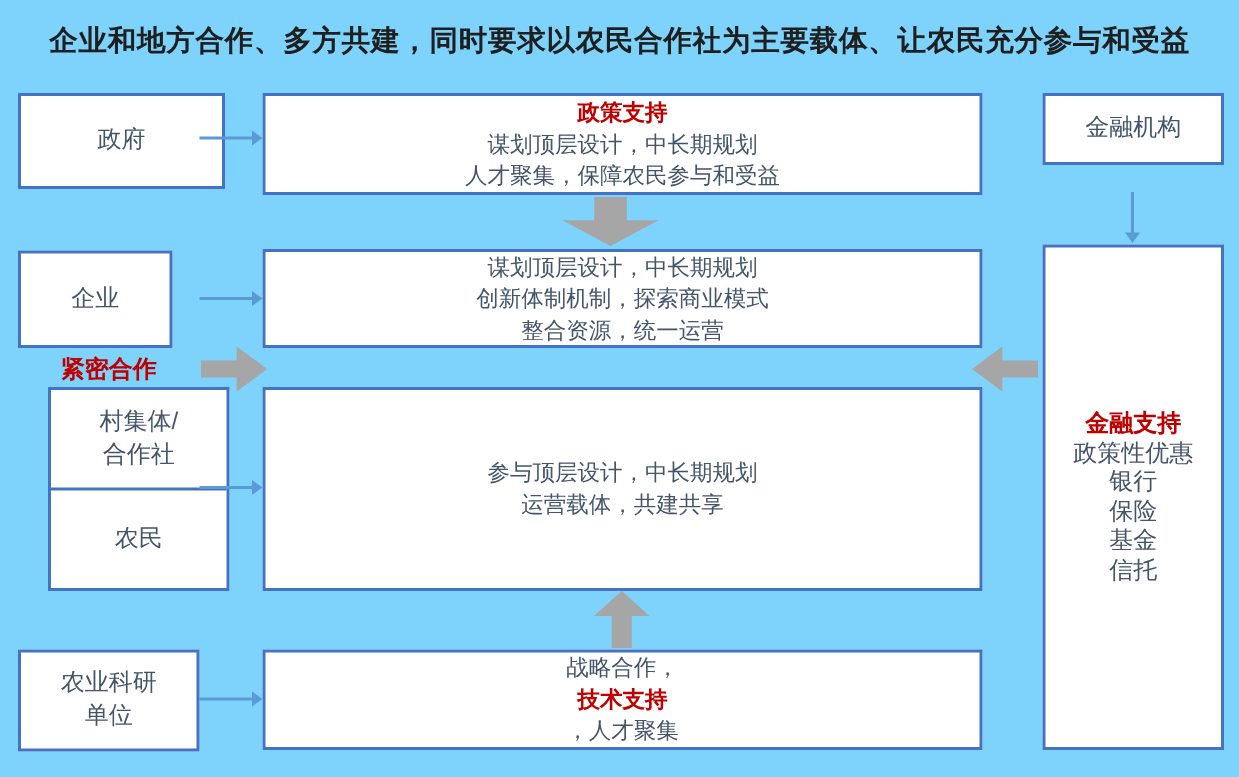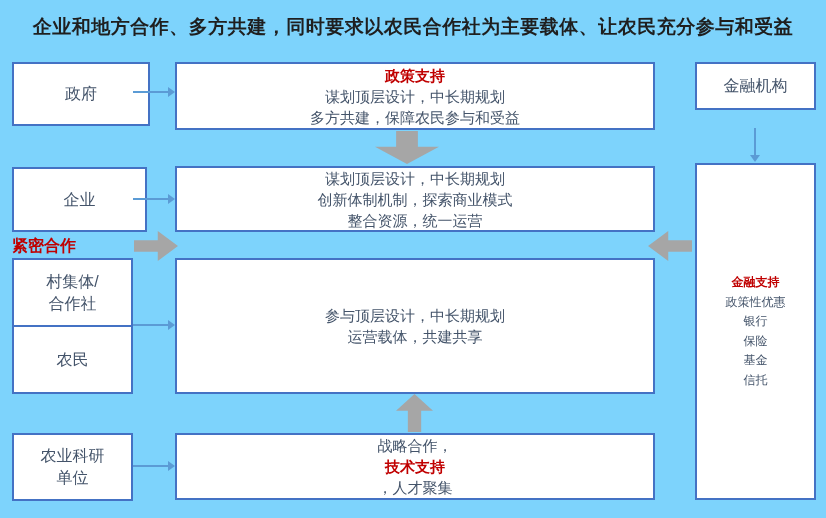--- a/index.html
+++ b/index.html
@@ -14,25 +14,25 @@
   }
   .box{
     position:absolute;box-sizing:border-box;border:2px solid #4472C4;background:#fff;
     display:flex;flex-direction:column;align-items:center;justify-content:center;
     text-align:center;font-size:16px;line-height:22px;
   }
   .cbox{font-size:15px;line-height:21px;}
   .pre{white-space:pre-line;}
   .red{color:#C00000;font-weight:bold;}
   .coop-label{
-    position:absolute;left:12px;top:236px;width:121px;
+    position:absolute;left:12px;top:236px;width:121px;text-align:center;
     font-size:16px;font-weight:bold;color:#C00000;
   }
   
-  .stackbox{padding:0;}
+  .stackbox{padding:0;margin-left:20px;}
   .stackbox .cell{
     flex:1;width:100%;display:flex;align-items:center;justify-content:center;
     box-sizing:border-box;
   }
   .stackbox .cell:first-child{border-bottom:2px solid #4472C4;}
   
   .harrow{position:absolute;height:2px;background:#5B9BD5;}
   .harrow::after{
     content:"";position:absolute;right:-6px;top:-4px;
     border-left:7px solid #5B9BD5;border-top:5px solid transparent;border-bottom:5px solid transparent;
@@ -43,29 +43,29 @@
     border-top:7px solid #5B9BD5;border-left:5px solid transparent;border-right:5px solid transparent;
   }
   
   .block{position:absolute;background:#A6A6A6;}
   .block.down{clip-path:polygon(33% 0,67% 0,67% 48%,100% 48%,50% 100%,0 48%,33% 48%);}
   .block.up{clip-path:polygon(50% 0,100% 44%,68% 44%,68% 100%,32% 100%,32% 44%,0 44%);}
   .block.right{clip-path:polygon(0 31%,54% 31%,54% 0,100% 50%,54% 100%,54% 69%,0 69%);}
   .block.left{clip-path:polygon(100% 31%,46% 31%,46% 0,0 50%,46% 100%,46% 69%,100% 69%);}
   
   #box-gov{left:12px;top:62px;width:138px;height:64px;}
-  #box-ent{left:12px;top:167px;width:135px;height:65px;}
+  #box-ent{left:12px;top:167px;width:103px;height:65px;}
   #box-village-farmer{left:12px;top:258px;width:121px;height:136px;}
   #box-research{left:12px;top:433px;width:121px;height:68px;}
   #box-policy{left:175px;top:62px;width:480px;height:68px;}
   #box-center{left:175px;top:166px;width:480px;height:66px;}
   #box-main{left:175px;top:258px;width:480px;height:136px;}
   #box-tech{left:175px;top:433px;width:480px;height:67px;flex-direction:column;}
   #box-fininst{left:695px;top:62px;width:121px;height:48px;}
-  #box-finance{left:695px;top:163px;width:121px;height:337px;font-size:12px;line-height:19.5px;}
+  #box-finance{left:695px;top:163px;width:121px;height:337px;font-size:16px;line-height:19.5px;}
 </style>
 </head>
 <body>
 
 <div class="stage">
 
   <div class="title">企业和地方合作、多方共建，同时要求以农民合作社为主要载体、让农民充分参与和受益</div>
 
   <div class="box" id="box-gov">
     <div>政府</div>
@@ -88,21 +88,21 @@
   </div>
 
   <div class="box" id="box-research">
     <div class="pre">农业科研
 单位</div>
   </div>
 
   <div class="box cbox" id="box-policy">
     <div class="red">政策支持</div>
     <div>谋划顶层设计，中长期规划</div>
-    <div>多方共建，保障农民参与和受益</div>
+    <div>人才聚集，保障农民参与和受益</div>
   </div>
 
   <div class="box cbox" id="box-center">
     <div>谋划顶层设计，中长期规划</div>
     <div>创新体制机制，探索商业模式</div>
     <div>整合资源，统一运营</div>
   </div>
 
   <div class="box cbox" id="box-main">
     <div>参与顶层设计，中长期规划</div>

